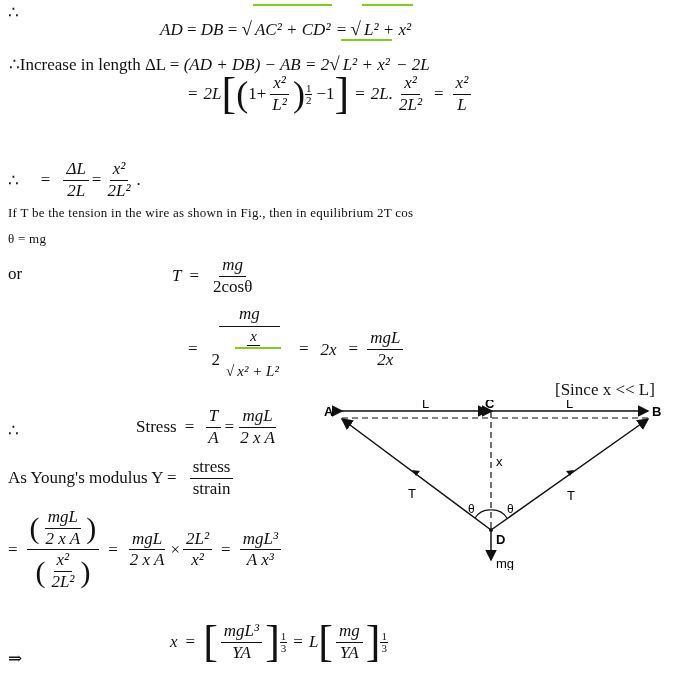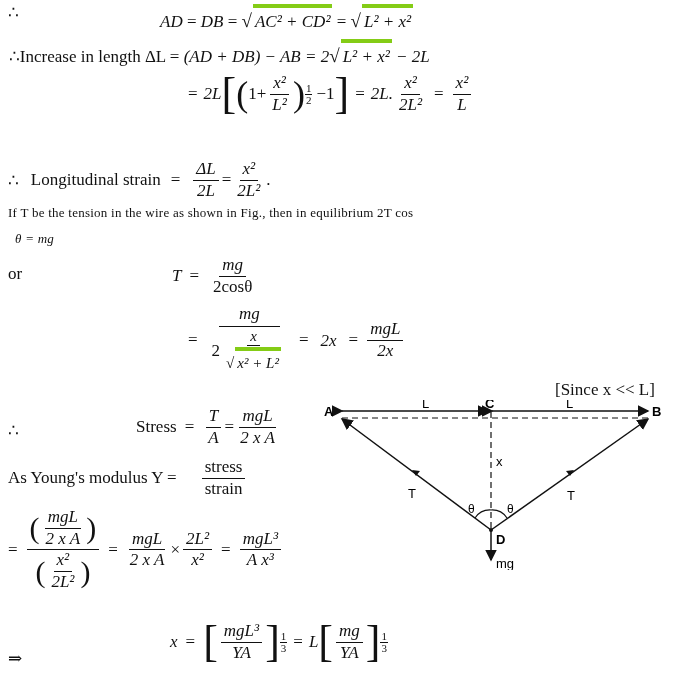--- a/index.html
+++ b/index.html
@@ -6,21 +6,21 @@
   body {
     width: 681px; height: 691px; position: relative; overflow: hidden;
     font-family: "Liberation Serif", "DejaVu Serif", serif;
     color: #111; font-size: 17px;
   }
   .abs { position: absolute; white-space: nowrap; }
   .i { font-style: italic; }
   .frac { display: inline-flex; flex-direction: column; align-items: center; vertical-align: middle; margin: 0 3px; }
   .frac > .num { padding: 0 3px 1px; border-bottom: 1px solid #111; line-height: 1.1; }
   .frac > .den { padding: 1px 3px 0; line-height: 1.1; }
-  .sqrt { display: inline-block; border-top: 4px solid #84cc16; padding: 4px 2px; margin-left: 1px; }
+  .sqrt { display: inline-block; border-top: 2px solid #84cc16; padding: 14px 2px; margin-left: 1px; }
   .radical { font-size: 19px; }
   .bigbr { font-size: 44px; vertical-align: middle; font-weight: 100; line-height: 1; }
   .bigpar { font-size: 36px; vertical-align: middle; font-weight: 100; line-height: 1; }
   .smallfrac { display: inline-flex; flex-direction: column; align-items: center; font-size: 11px; vertical-align: 22px; }
   .smallfrac > .num { border-bottom: 1px solid #111; padding: 0 1px; line-height: 1; }
   .smallfrac > .den { line-height: 1; }
   .para { font-size: 13px; letter-spacing: 0.25px; }
   svg text { font-family: "Liberation Sans", sans-serif; }
 </style>
 </head>
@@ -69,36 +69,35 @@
     </span>
   <span style="margin:0 6px;">=</span>
   <span class="frac i">
       <span class="num">x²</span>
       <span class="den">L</span>
     </span>
 </div>
 
 <div class="abs" style="left:8px;top:160px;display:flex;align-items:center;">
   <span style="margin-right:12px;">∴</span>
-  <span>Longitudinal strain</span>
   <span style="margin:0 10px;">=</span>
   <span class="frac i">
       <span class="num">ΔL</span>
       <span class="den">2L</span>
     </span>
   <span>=</span>
   <span class="frac i">
       <span class="num">x²</span>
       <span class="den">2L²</span>
     </span>
   <span>.</span>
 </div>
 
 <div class="abs para" style="left:8px;top:205px;">If T be the tension in the wire as shown in Fig., then in equilibrium 2T cos</div>
-<div class="abs para" style="left:15px;top:231px;font-style:italic;">θ = mg</div>
+<div class="abs para" style="left:8px;top:231px;">θ = mg</div>
 
 <div class="abs" style="left:8px;top:264px;">or</div>
 <div class="abs" style="left:172px;top:256px;display:flex;align-items:center;">
   <span class="i">T</span>
   <span style="margin:0 8px;">=</span>
   <span class="frac i">
       <span class="num">mg</span>
       <span class="den" style="font-style:normal">2cosθ</span>
     </span>
 </div>
@@ -137,21 +136,21 @@
       <span class="den">A</span>
     </span>
   <span>=</span>
   <span class="frac i">
       <span class="num">mgL</span>
       <span class="den">2 x A</span>
     </span>
 </div>
 
 <div class="abs" style="left:8px;top:458px;display:flex;align-items:center;">
-  <span style="margin-right:22px;">As Young's modulus Y =</span>
+  <span style="margin-right:10px;">As Young's modulus Y =</span>
   <span class="frac">
       <span class="num">stress</span>
       <span class="den">strain</span>
     </span>
 </div>
 
 <div class="abs" style="left:8px;top:508px;display:flex;align-items:center;">
   <span style="margin-right:6px;">=</span>
   <span class="frac">
     <span class="num" style="display:flex;align-items:center;">

